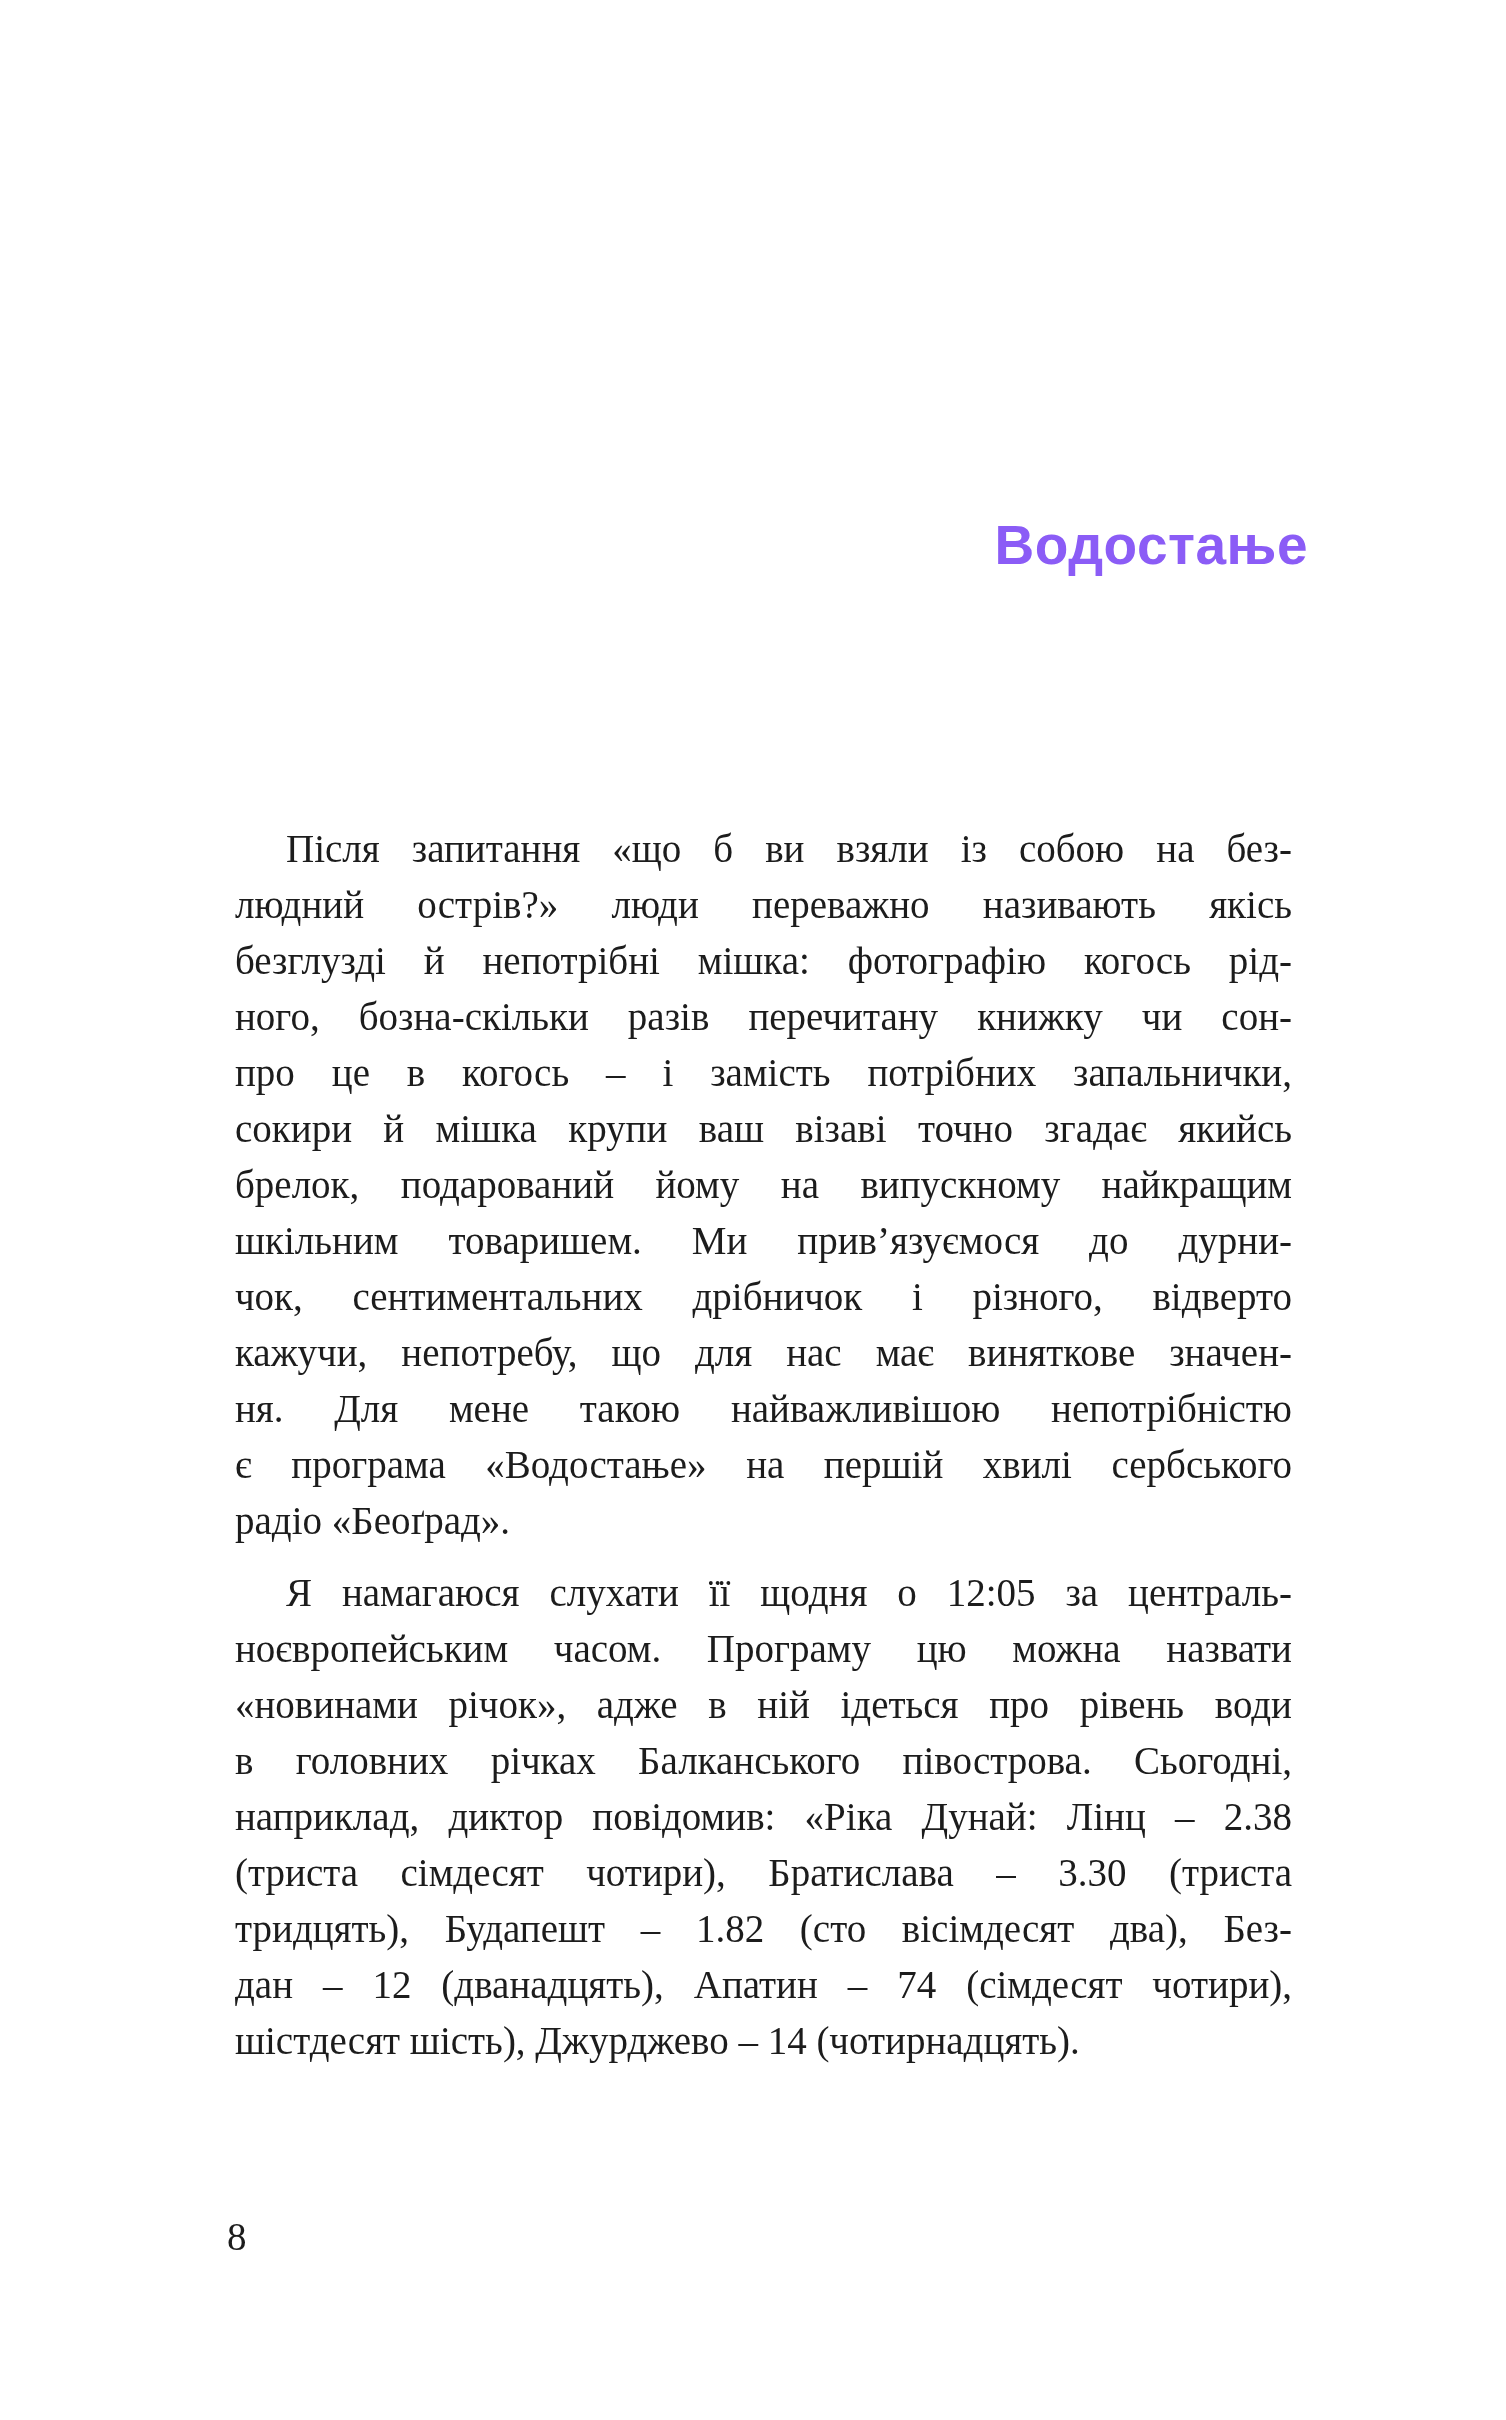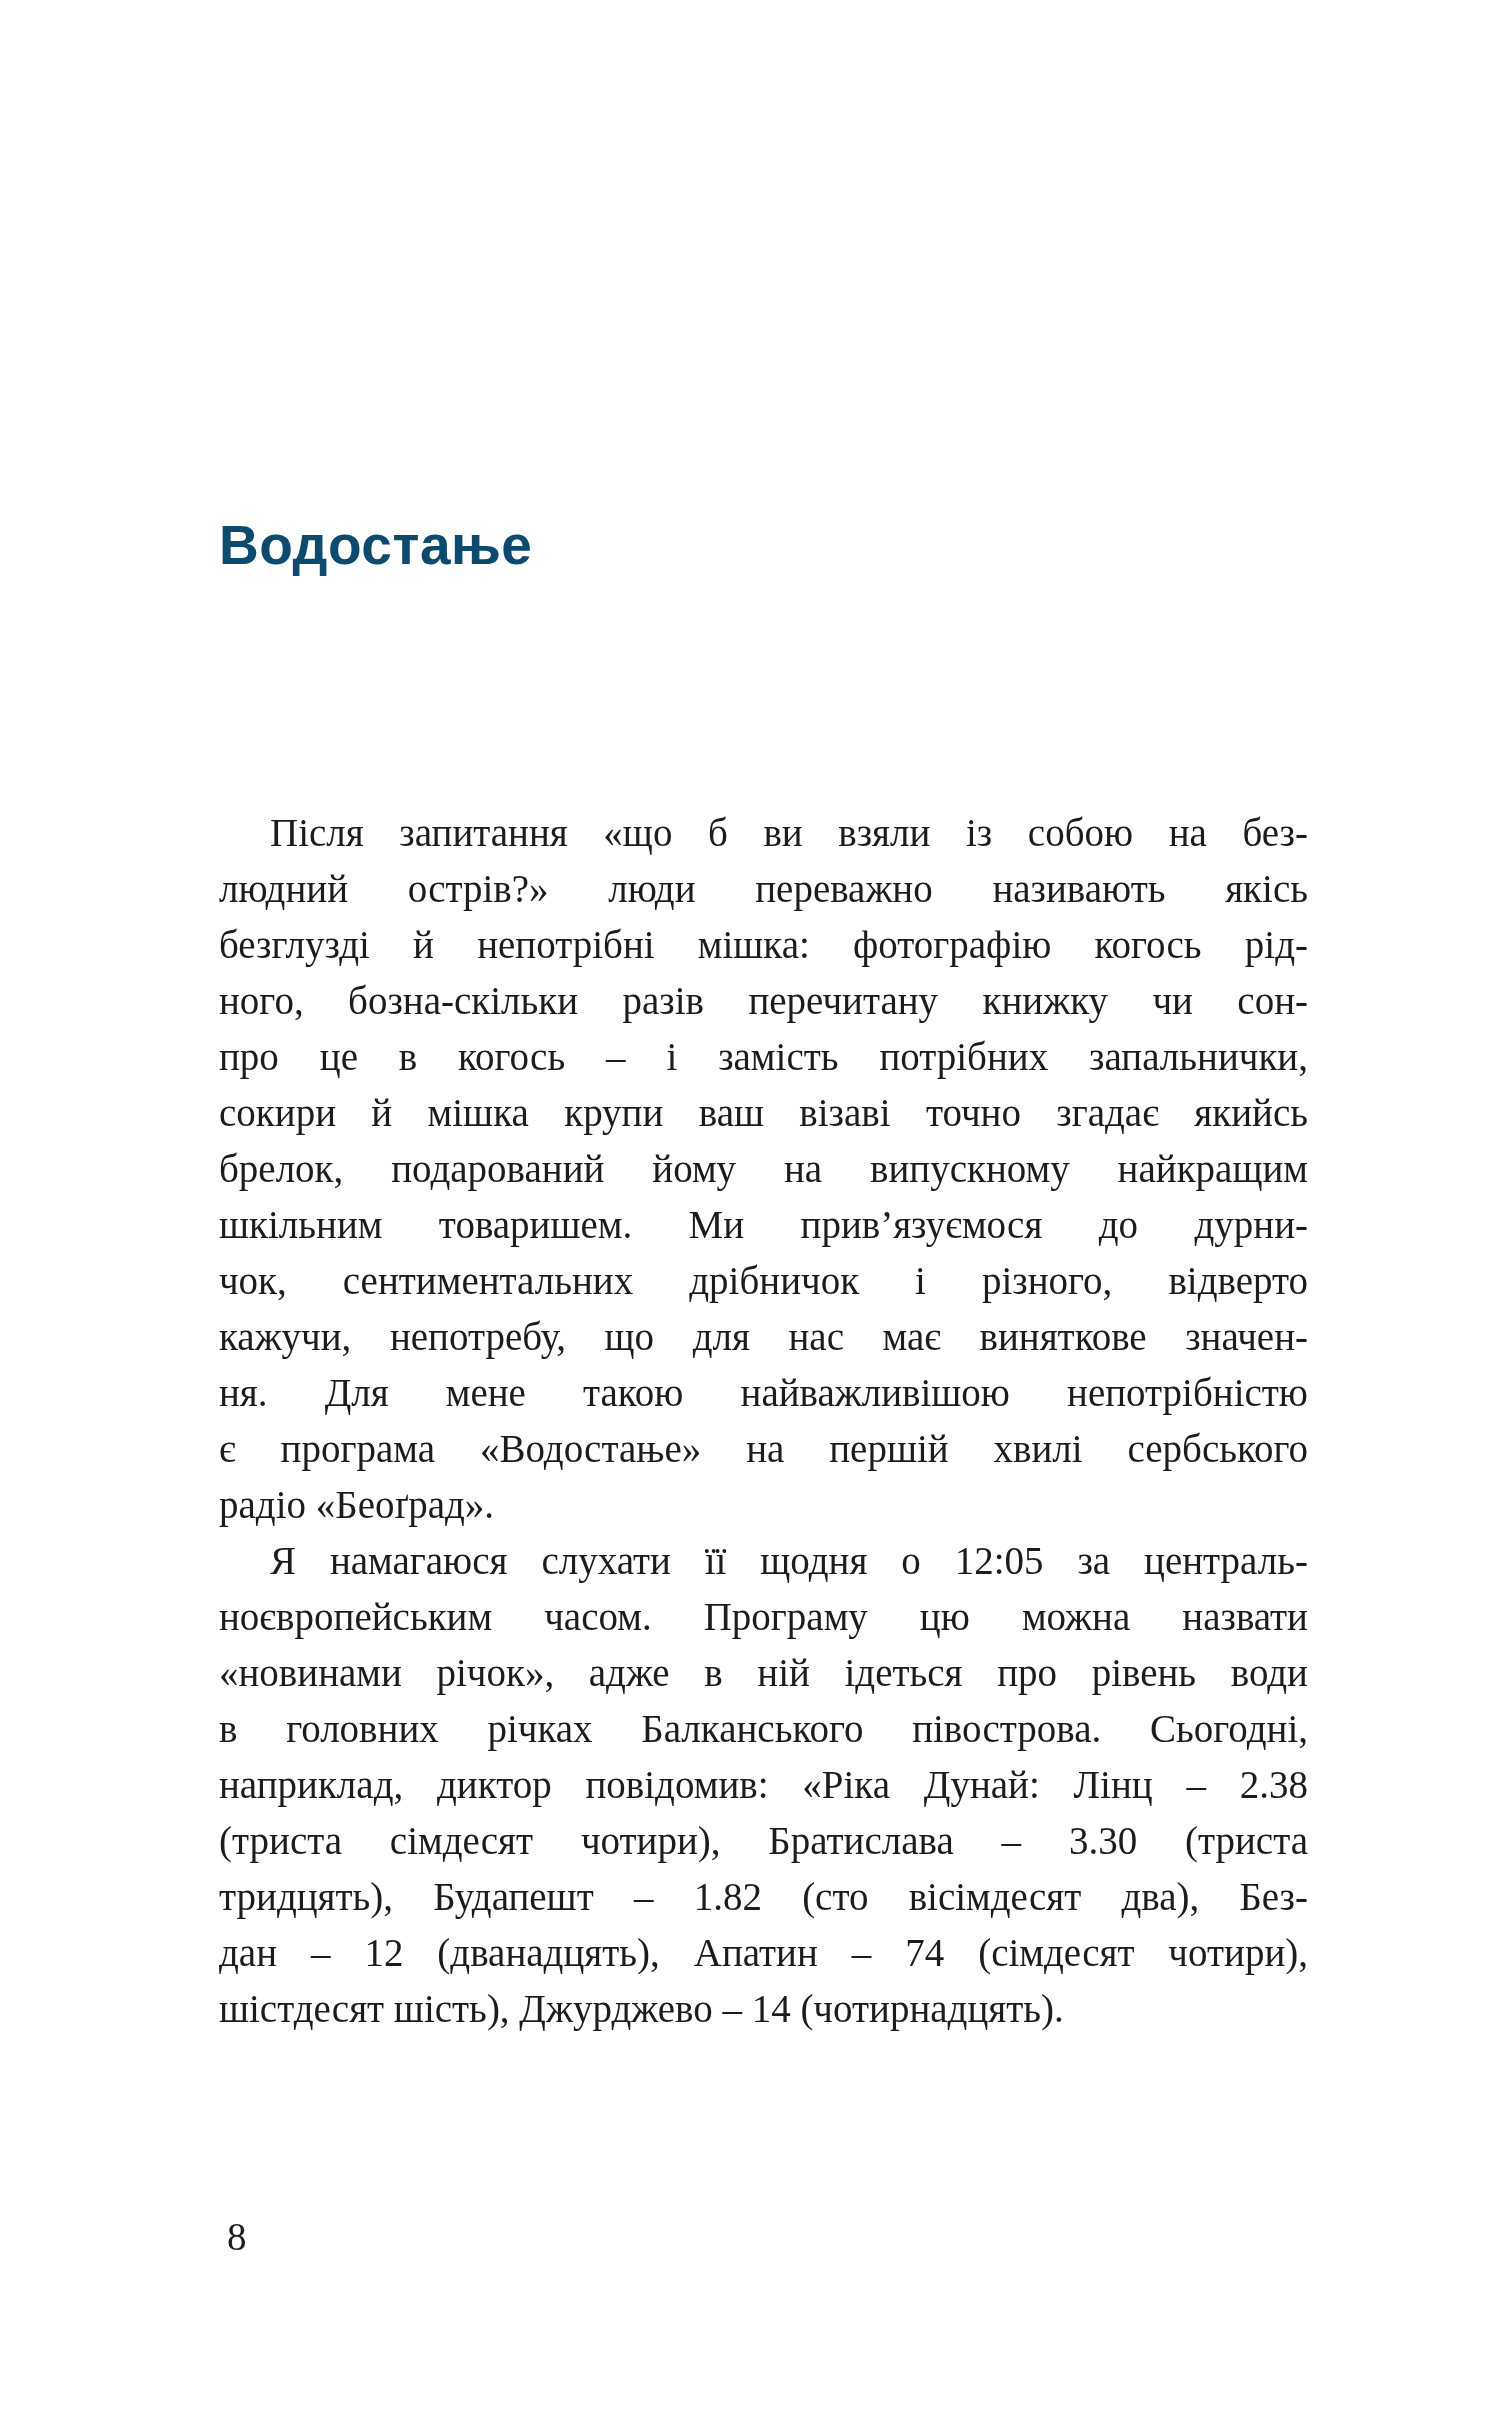--- a/index.html
+++ b/index.html
@@ -13,39 +13,39 @@
     height: 2420px;
     background: #ffffff;
     overflow: hidden;
     font-family: "Liberation Serif", serif;
   }
   .chapter-title {
     position: absolute;
     left: 219px;
     top: 513px;
     width: 1089px;
-    text-align: left;
+    text-align: right;
     font-family: "Liberation Sans", sans-serif;
     font-weight: bold;
     font-size: 55px;
-    color: #0c4a6e;
+    color: #8b5cf6;
     letter-spacing: 0.5px;
   }
   .body-text {
     position: absolute;
     left: 219px;
     top: 805px;
     width: 1089px;
     font-family: "Liberation Serif", serif;
     font-size: 39px;
     line-height: 56px;
     color: #1c1c1c;
   }
   .paragraph {
-    margin: 0;
+    margin: 16px;
   }
   .line {
     text-align: justify;
     text-align-last: justify;
     white-space: nowrap;
     overflow: hidden;
   }
   .line.last {
     text-align-last: left;
   }

